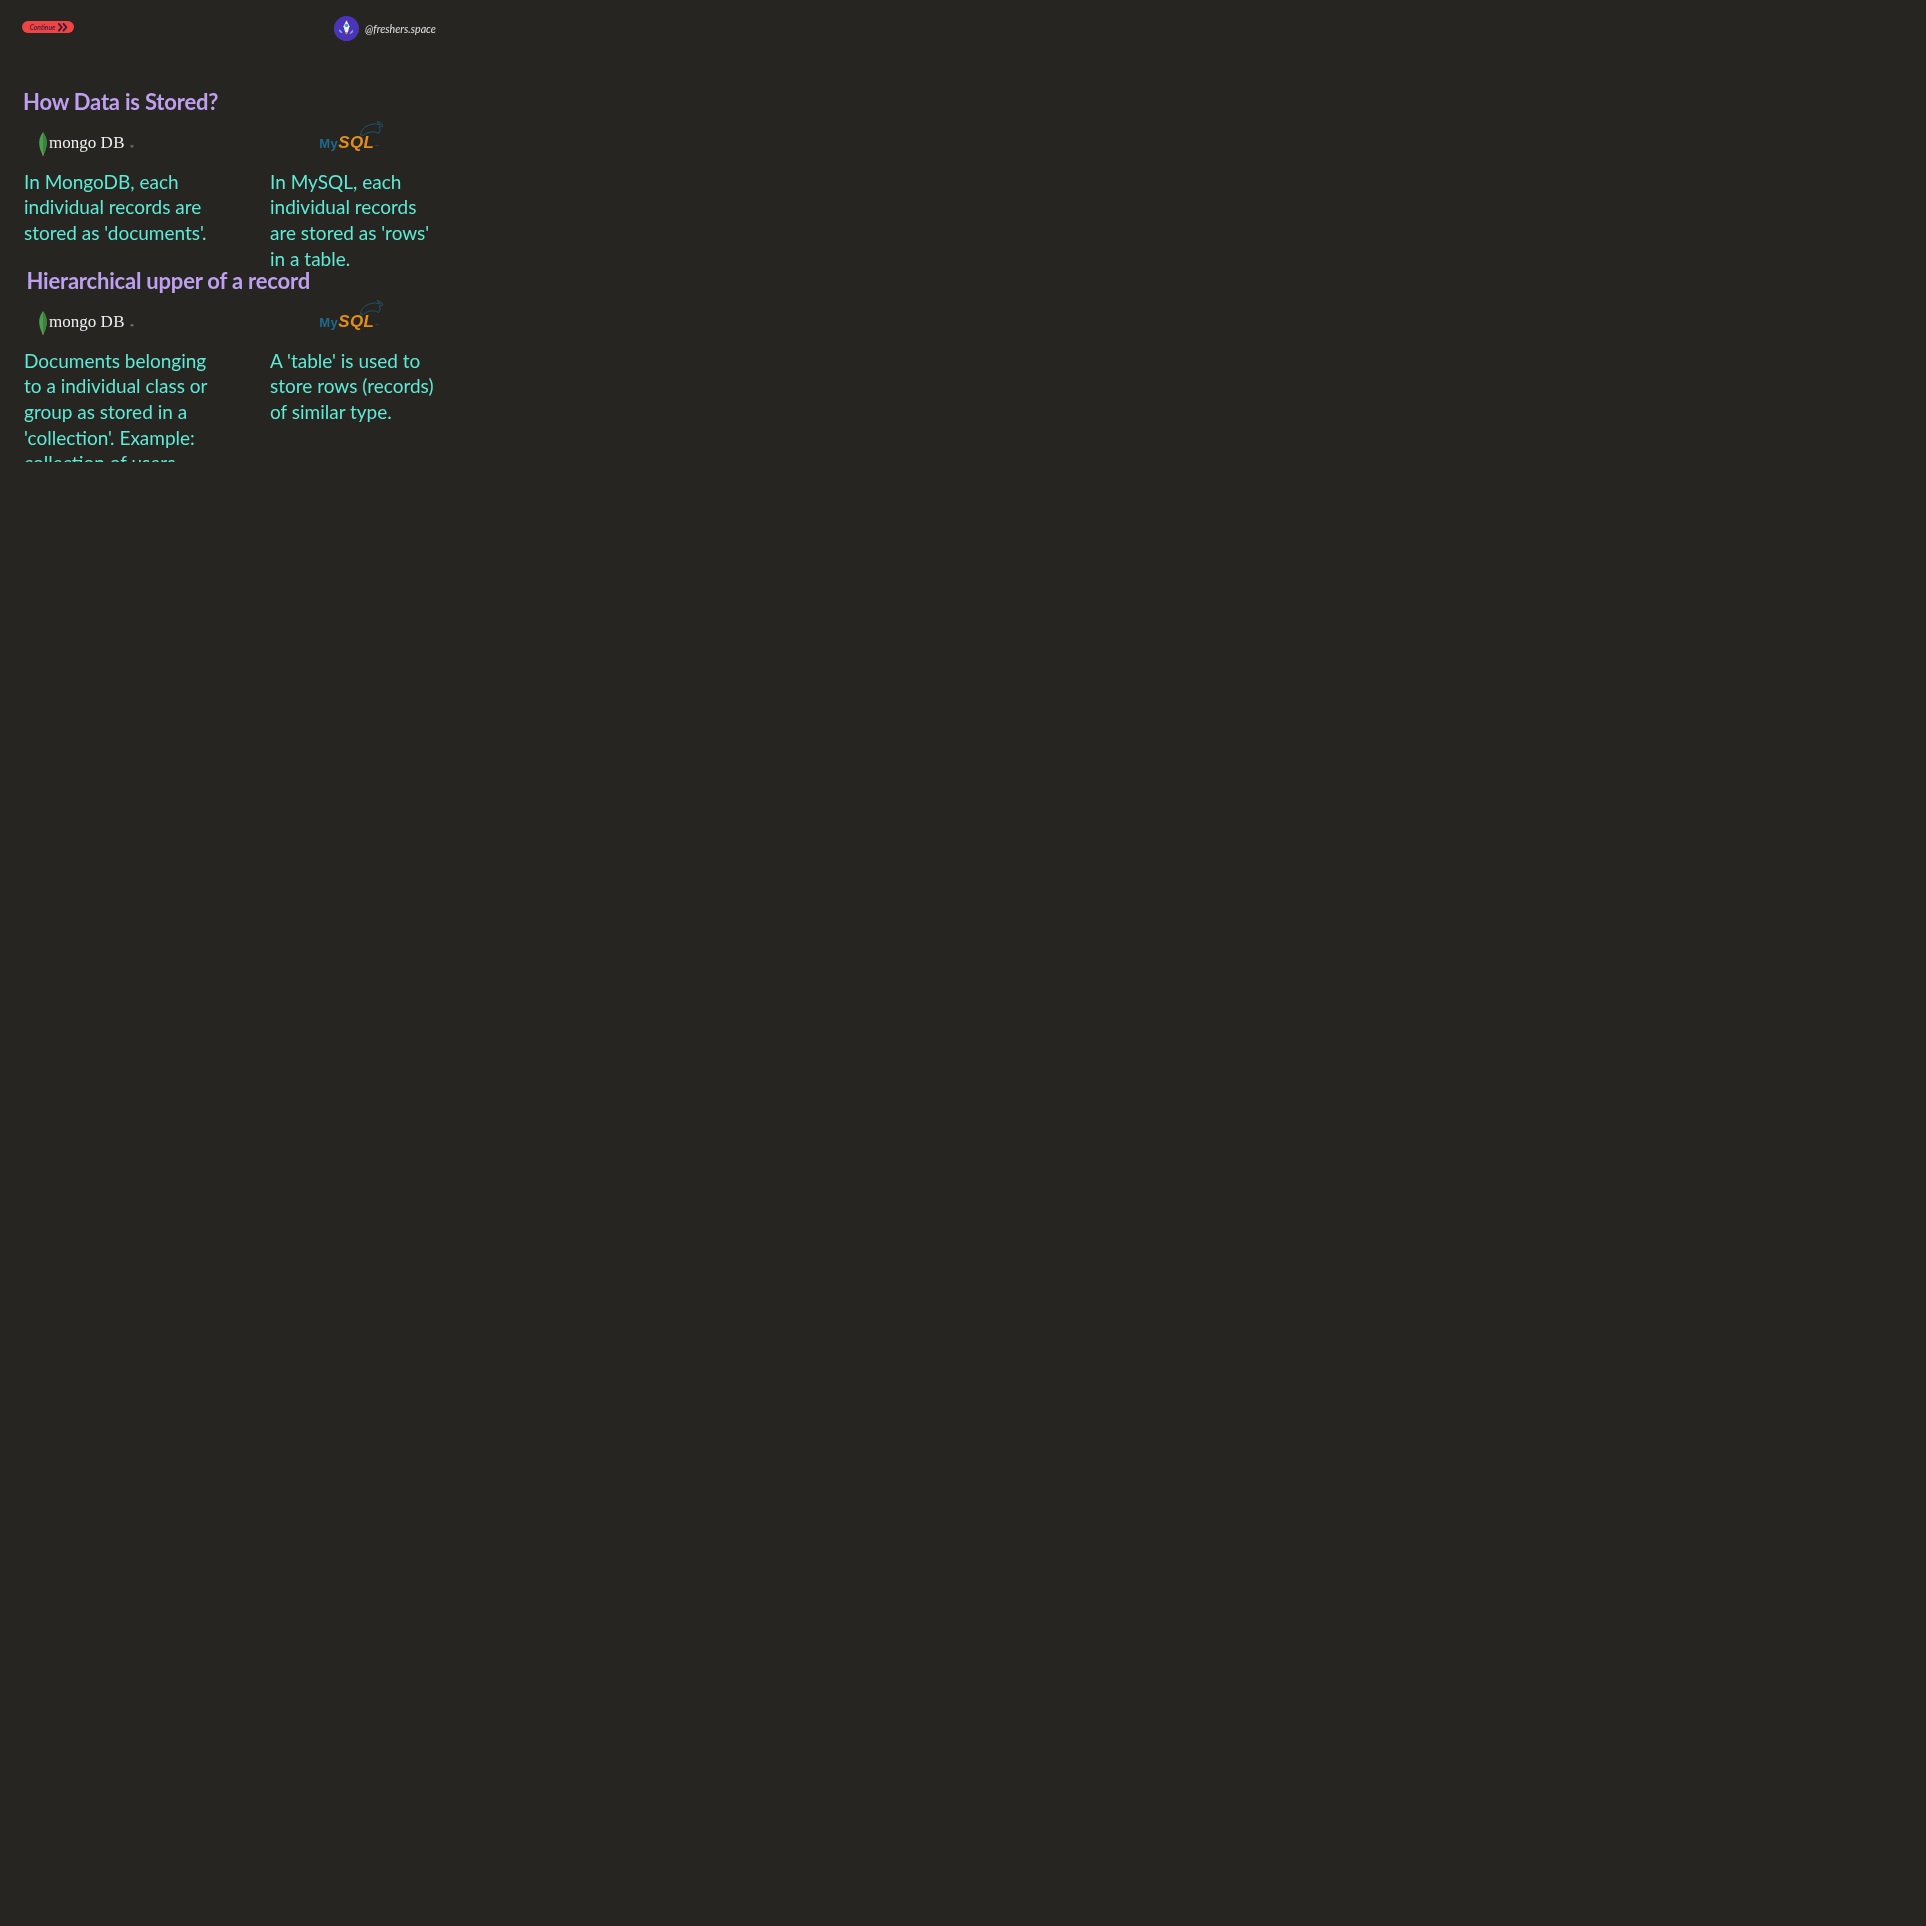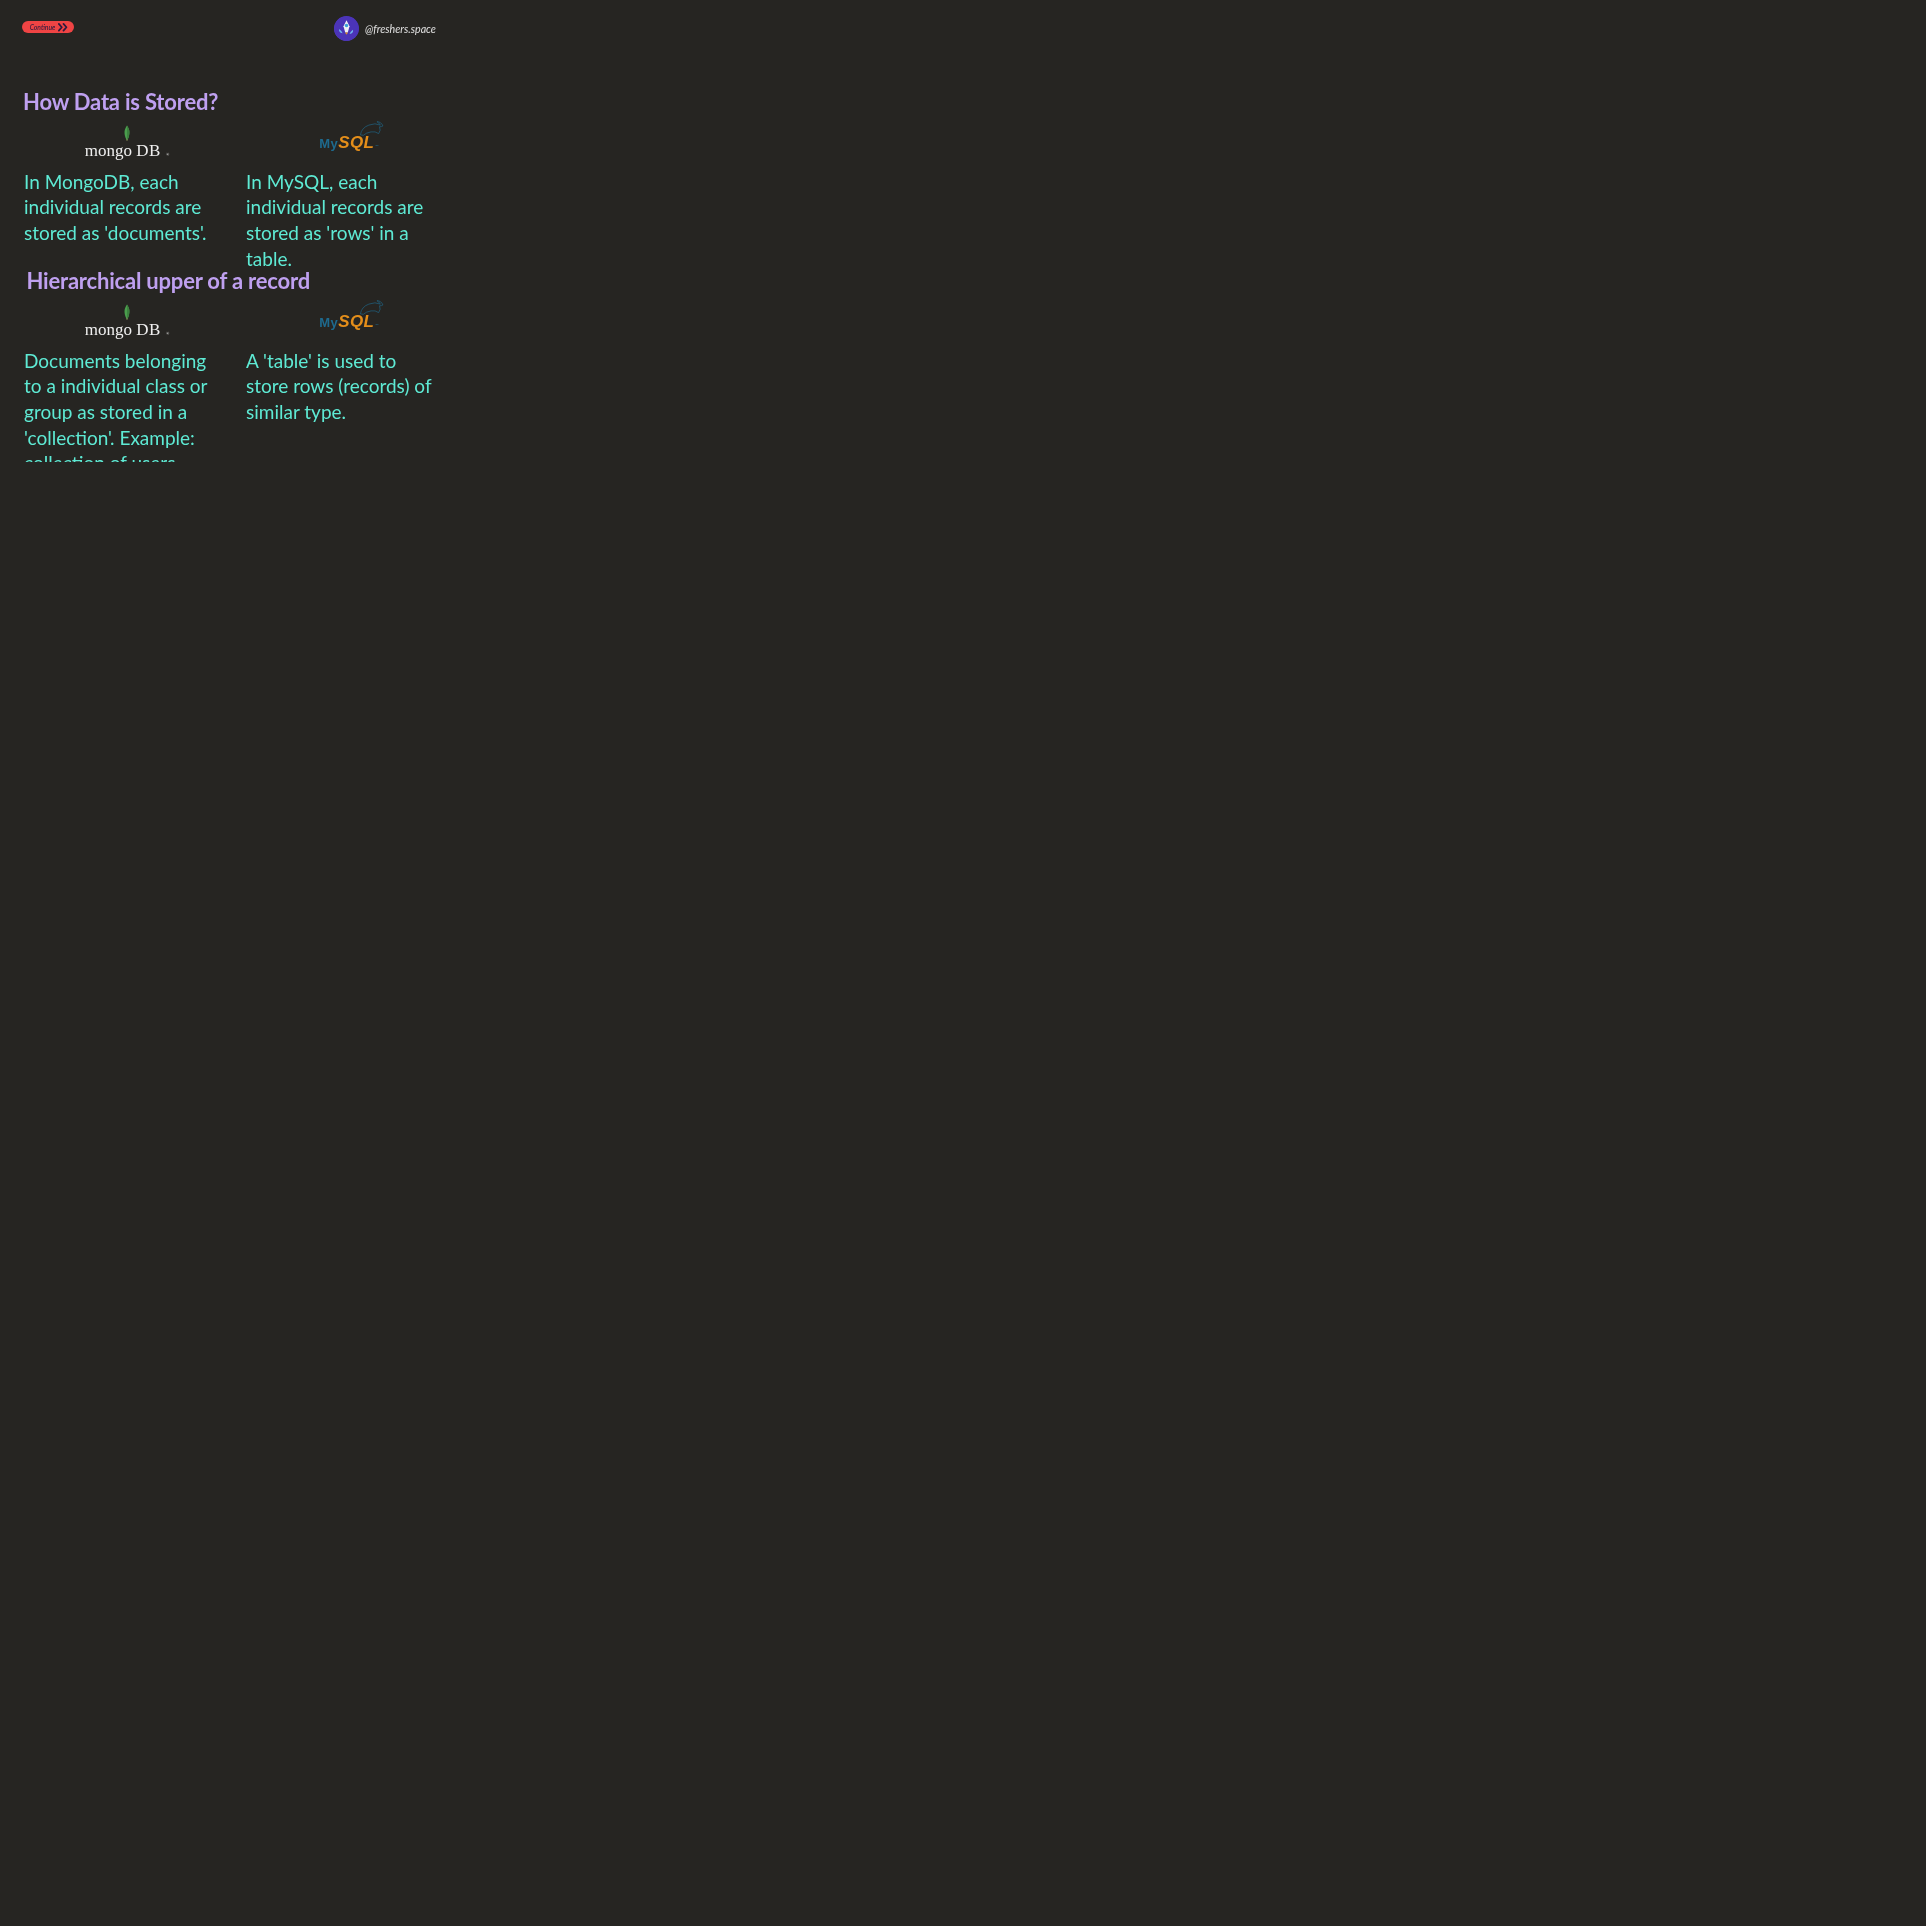--- a/index.html
+++ b/index.html
@@ -74,29 +74,29 @@
   .row-a { top: 125px; }
   .row-b { top: 304px; }
   .col {
     flex: 1;
   }
   .logo-wrap {
     height: 36px;
     display: flex;
     align-items: center;
   }
-  .logo-wrap.left { justify-content: flex-start; padding-left: 13px; flex-direction: column; }
+  .logo-wrap.left { justify-content: flex-start; padding-left: 13px; }
   .logo-wrap.right { justify-content: center; padding-left: 13px; }
   .desc {
     margin-top: 7.7px;
     font-size: 19px;
     line-height: 1.35;
     color: #5eead4;
   }
-  .col.right .desc { padding-left: 0; }
+  .col.right .desc { padding-left: 0; margin-left: 24px; }
   
   .mongo {
     display: flex;
     align-items: center;
     gap: 4.3px;
     font-family: Georgia, 'Times New Roman', serif;
     font-size: 17px;
     color: #efefef;
   }
   .mongo .db { letter-spacing: 0.4px; }

